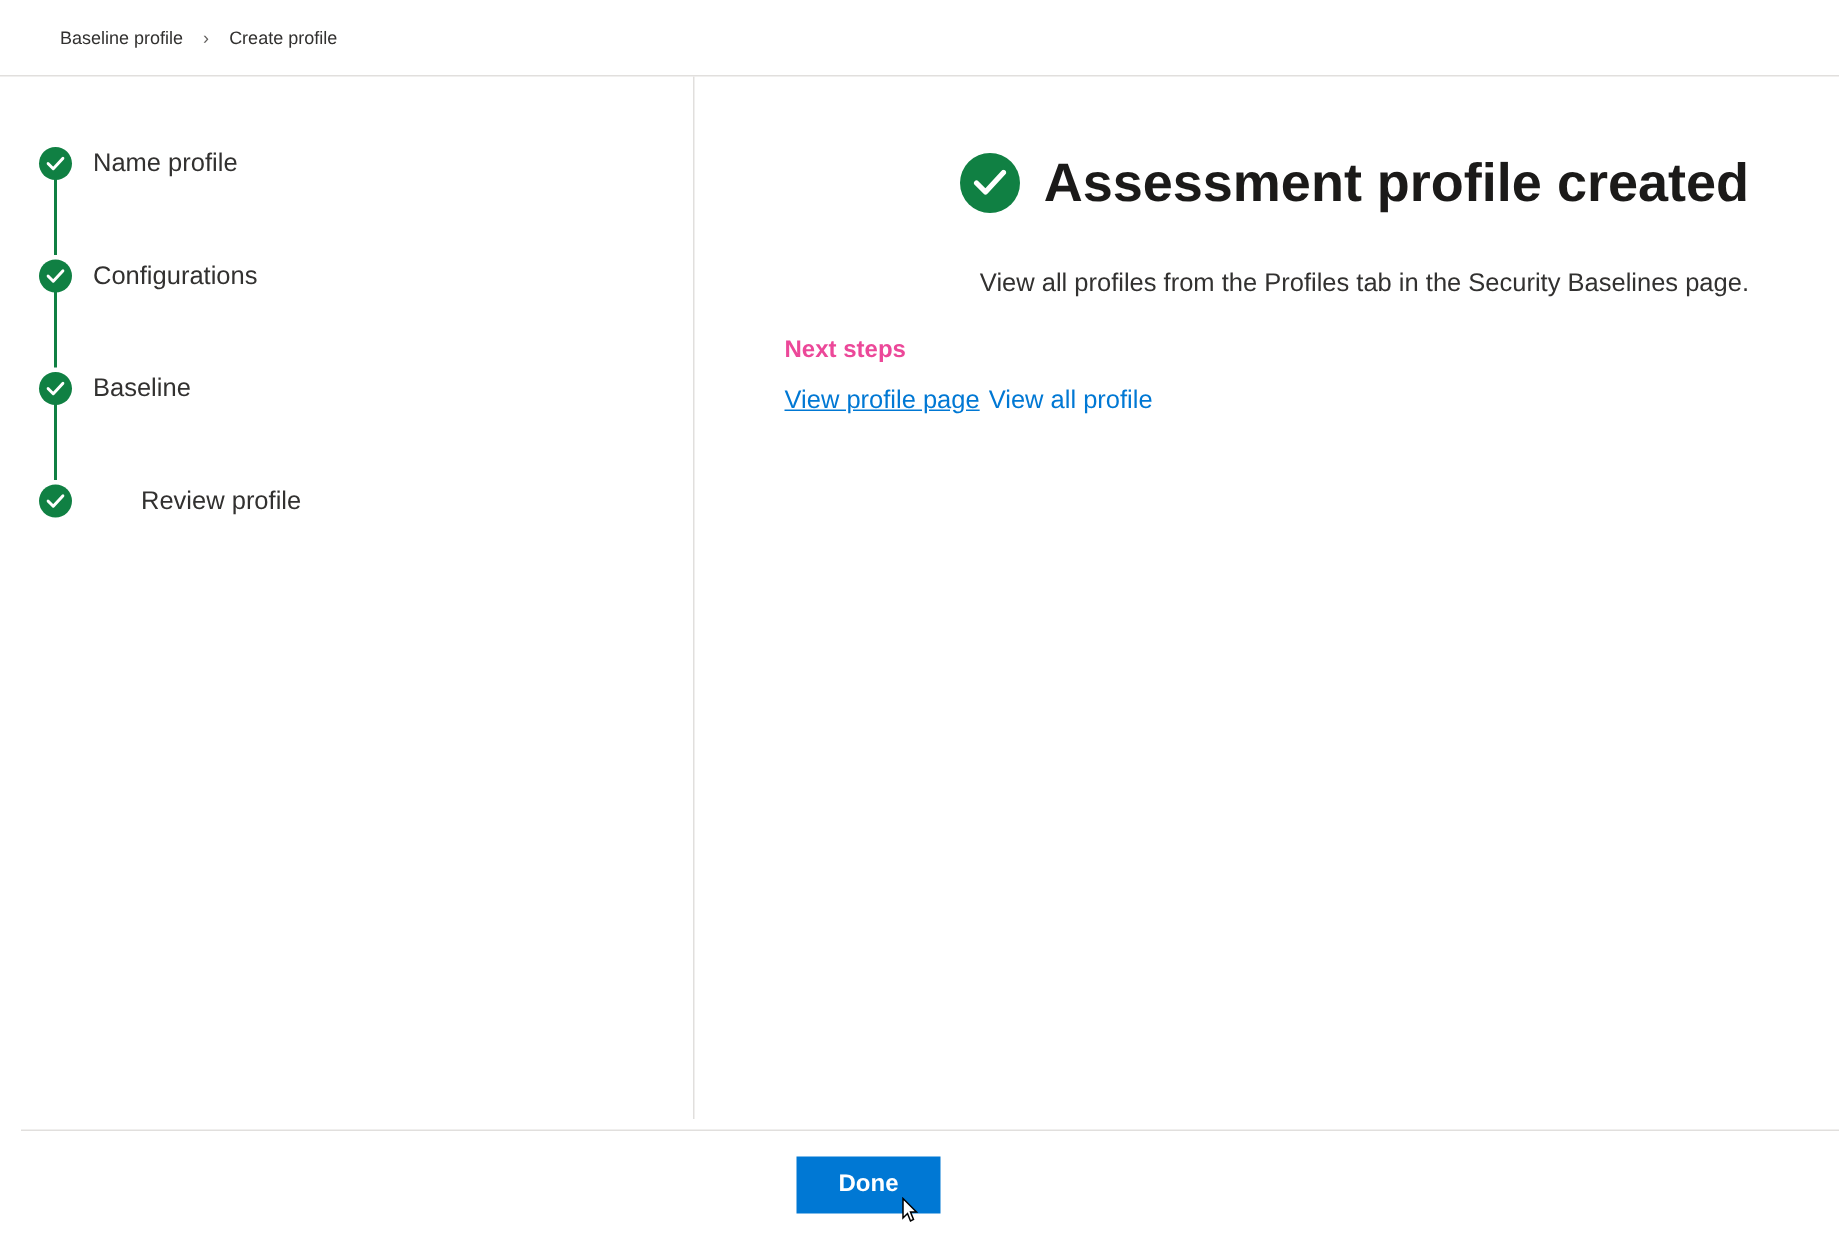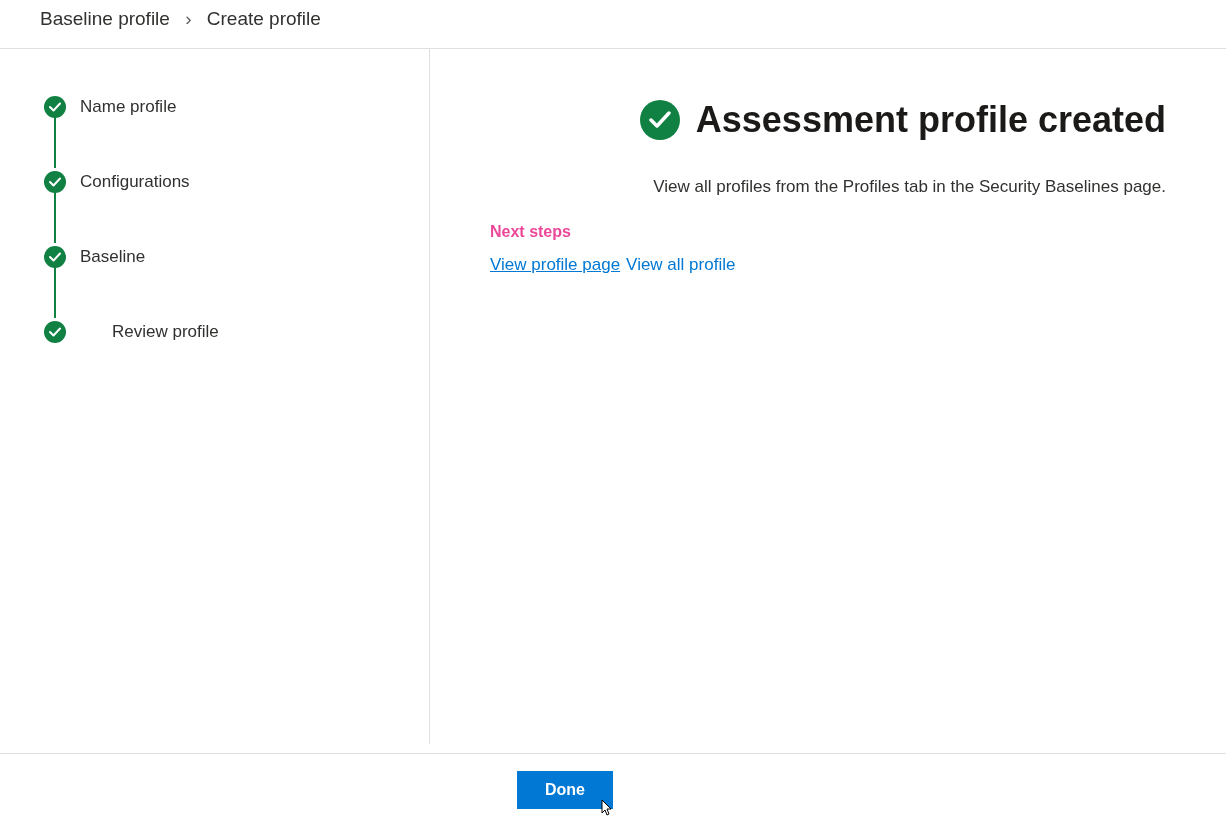--- a/index.html
+++ b/index.html
@@ -10,40 +10,40 @@
     body {
       font-family: "Segoe UI", -apple-system, BlinkMacSystemFont, sans-serif;
       background: #ffffff;
       color: #323130;
       width: 1226px;
       height: 825px;
       overflow: hidden;
       position: relative;
     }
     .breadcrumb {
-      padding: 8px 40px 18px 40px;
-      font-size: 19px;
+      padding: 18px 40px 18px 40px;
+      font-size: 12px;
       color: #323130;
       border-bottom: 1px solid #e1dfdd;
     }
     .breadcrumb-item {
       color: #323130;
     }
     .breadcrumb-sep {
       margin: 0 10px;
       color: #605e5c;
     }
     .content {
       display: flex;
       height: calc(100% - 130px);
     }
     .sidebar {
-      width: 430px;
+      width: 463px;
       border-right: 1px solid #e1dfdd;
-      padding: 46px 0 0 44px;
+      padding: 46px 0 0 26px;
     }
     .steps {
       position: relative;
     }
     .step {
       display: flex;
       align-items: center;
       position: relative;
       min-height: 24px;
       margin-bottom: 51px;
@@ -131,21 +131,21 @@
       font-size: 17px;
       color: #0078d4;
       text-decoration: none;
       width: fit-content;
     }
     .link-list a.underline {
       text-decoration: underline;
     }
     .footer {
       position: absolute;
-      left: 0;
+      left: 14px;
       right: 0;
       bottom: 0;
       height: 72px;
       border-top: 1px solid #e1dfdd;
       display: flex;
       align-items: center;
       padding-left: 517px;
     }
     .done-btn {
       background: #0078d4;

